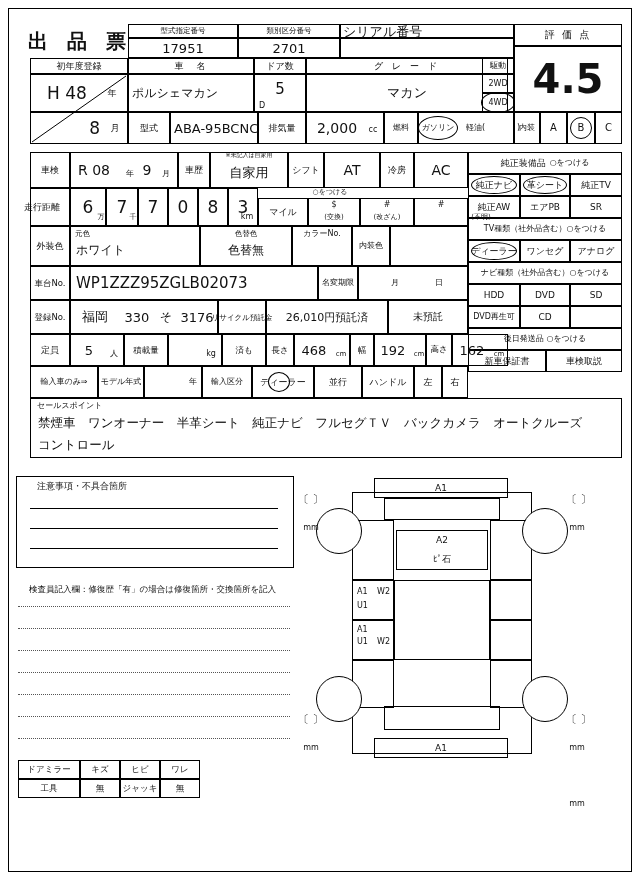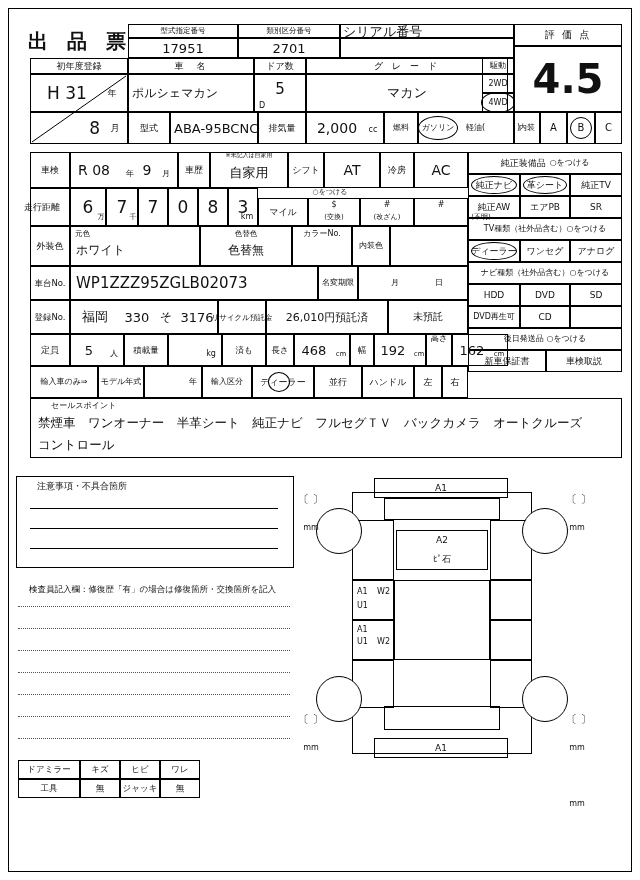--- a/index.html
+++ b/index.html
@@ -66,21 +66,21 @@
   <div class="val left" style="left:340px;top:38px;width:174px;height:20px;"></div>
 
   <div class="box" style="left:514px;top:24px;width:108px;height:22px;"></div>
   <div class="lbl" style="left:514px;top:24px;width:108px;height:22px;font-size:10px;letter-spacing:2px;">評 価 点</div>
   <div class="box" style="left:514px;top:46px;width:108px;height:66px;"></div>
   <div class="val" style="left:514px;top:46px;width:108px;height:66px;font-size:40px;font-weight:bold;">4.5</div>
 
   <div class="box" style="left:30px;top:58px;width:98px;height:16px;"></div>
   <div class="lbl" style="left:30px;top:58px;width:98px;height:16px;">初年度登録</div>
   <div class="box" style="left:30px;top:74px;width:98px;height:38px;"></div>
-  <div class="val" style="left:32px;top:74px;width:70px;height:38px;font-size:17px;">H 31</div>
+  <div class="val" style="left:32px;top:74px;width:70px;height:38px;font-size:17px;">H 48</div>
   <div class="lbl" style="left:100px;top:74px;width:24px;height:38px;">年</div>
   <div class="box" style="left:30px;top:112px;width:98px;height:32px;"></div>
   <div class="val" style="left:30px;top:112px;width:76px;height:32px;font-size:17px;justify-content:flex-end;padding-right:6px;">8</div>
   <div class="lbl" style="left:104px;top:112px;width:22px;height:32px;">月</div>
 
   <svg style="position:absolute;left:30px;top:58px;width:98px;height:86px;">
     <line x1="96" y1="18" x2="2" y2="84" stroke="#000" stroke-width="1"></line>
   </svg>
 
   <div class="box" style="left:128px;top:58px;width:126px;height:16px;"></div>
@@ -324,21 +324,21 @@
   <div class="val" style="left:294px;top:334px;width:40px;height:32px;font-size:13px;">468</div>
   <div class="lbl" style="left:332px;top:344px;width:18px;height:20px;font-size:7px;">cm</div>
 
   <div class="box" style="left:350px;top:334px;width:24px;height:32px;"></div>
   <div class="lbl" style="left:350px;top:334px;width:24px;height:32px;font-size:8.5px;">幅</div>
   <div class="box" style="left:374px;top:334px;width:52px;height:32px;"></div>
   <div class="val" style="left:374px;top:334px;width:38px;height:32px;font-size:13px;">192</div>
   <div class="lbl" style="left:410px;top:344px;width:18px;height:20px;font-size:7px;">cm</div>
 
   <div class="box" style="left:426px;top:334px;width:26px;height:32px;"></div>
-  <div class="lbl" style="left:426px;top:322px;width:26px;height:32px;font-size:8.5px;">高さ</div>
+  <div class="lbl" style="left:426px;top:334px;width:26px;height:32px;font-size:8.5px;font-family:Liberation Mono, monospace;">高さ</div>
   <div class="box" style="left:452px;top:334px;width:56px;height:32px;"></div>
   <div class="val" style="left:452px;top:334px;width:40px;height:32px;font-size:13px;">162</div>
   <div class="lbl" style="left:490px;top:344px;width:18px;height:20px;font-size:7px;">cm</div>
 
   <div class="box" style="left:30px;top:366px;width:68px;height:32px;"></div>
   <div class="lbl" style="left:30px;top:366px;width:68px;height:32px;font-size:8px;">輸入車のみ⇒</div>
   <div class="box" style="left:98px;top:366px;width:46px;height:32px;"></div>
   <div class="lbl" style="left:98px;top:366px;width:46px;height:32px;font-size:8px;line-height:1.2;text-align:center;">モデル年式</div>
   <div class="box" style="left:144px;top:366px;width:58px;height:32px;"></div>
   <div class="lbl right" style="left:144px;top:366px;width:56px;height:32px;font-size:8px;">年</div>
@@ -352,21 +352,21 @@
   <div class="lbl" style="left:314px;top:366px;width:48px;height:32px;font-size:9px;">並行</div>
 
   <div class="box" style="left:362px;top:366px;width:52px;height:32px;"></div>
   <div class="lbl" style="left:362px;top:366px;width:52px;height:32px;font-size:9px;">ハンドル</div>
   <div class="box" style="left:414px;top:366px;width:28px;height:32px;"></div>
   <div class="lbl" style="left:414px;top:366px;width:28px;height:32px;font-size:9px;">左</div>
   <div class="box" style="left:442px;top:366px;width:26px;height:32px;"></div>
   <div class="lbl" style="left:442px;top:366px;width:26px;height:32px;font-size:9px;">右</div>
 
   <div class="box" style="left:30px;top:398px;width:592px;height:60px;"></div>
-  <div class="lbl left" style="left:48px;top:400px;width:200px;height:12px;font-size:8px;">セールスポイント</div>
+  <div class="lbl left" style="left:34px;top:400px;width:200px;height:12px;font-size:8px;">セールスポイント</div>
   <div class="val left" style="left:34px;top:412px;width:586px;height:22px;font-size:12.5px;">禁煙車　ワンオーナー　半革シート　純正ナビ　フルセグＴＶ　バックカメラ　オートクルーズ</div>
   <div class="val left" style="left:34px;top:434px;width:586px;height:22px;font-size:12.5px;">コントロール</div>
 
   <div class="box" style="left:16px;top:476px;width:278px;height:92px;"></div>
   <div class="lbl left" style="left:34px;top:478px;width:200px;height:16px;font-size:9px;">注意事項・不具合箇所</div>
   <div class="solidline" style="left:30px;top:508px;width:248px;"></div>
   <div class="solidline" style="left:30px;top:528px;width:248px;"></div>
   <div class="solidline" style="left:30px;top:548px;width:248px;"></div>
 
   <div class="lbl left" style="left:26px;top:582px;width:278px;height:14px;font-size:8.5px;">検査員記入欄：修復歴「有」の場合は修復箇所・交換箇所を記入</div>

